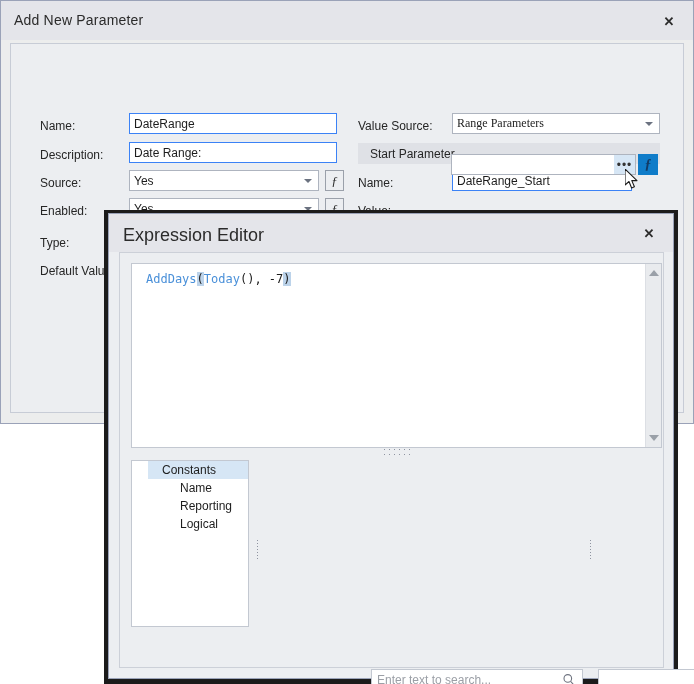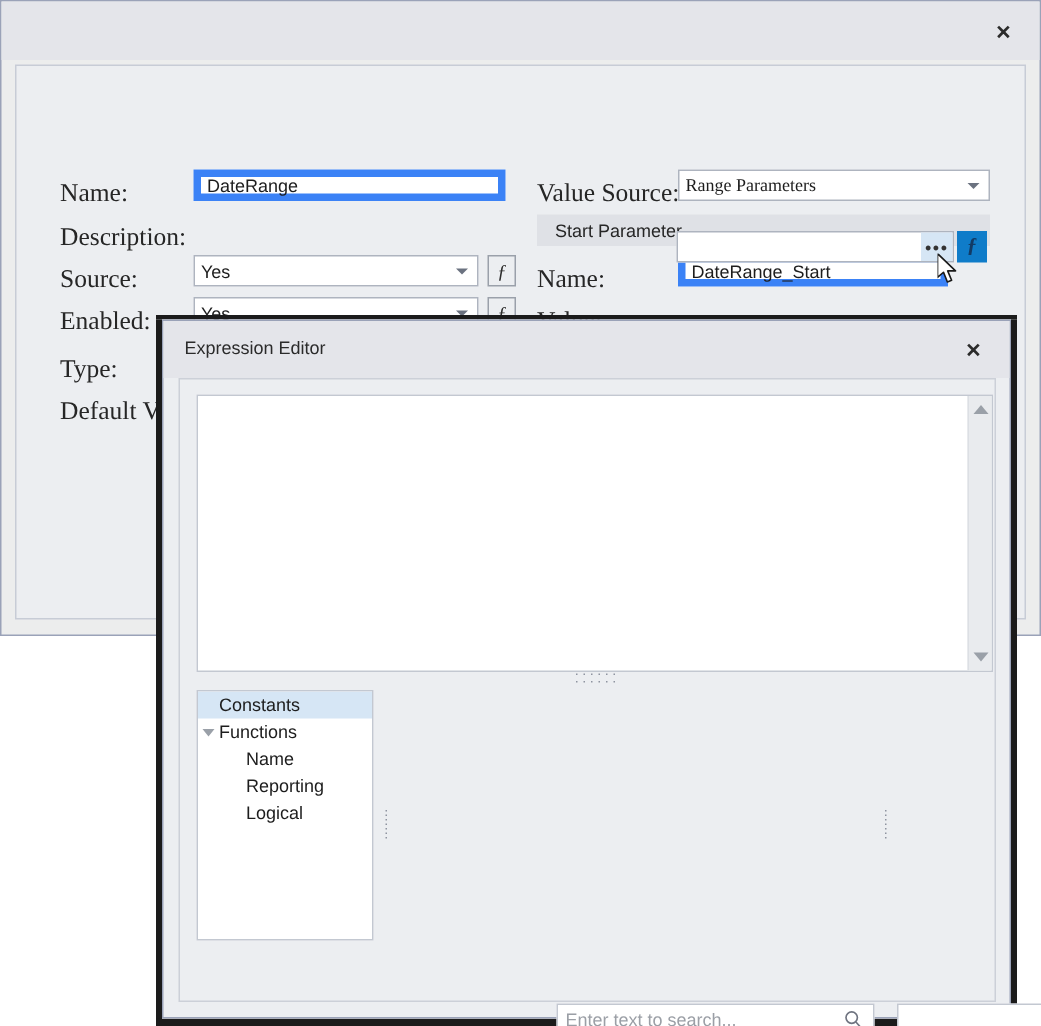--- a/index.html
+++ b/index.html
@@ -32,24 +32,24 @@
     display:flex;align-items:center;justify-content:center;
     font-size:13px;font-weight:bold;color:#2b2b2b;cursor:pointer;
     background:transparent;border:none;
   }
   #addParamBody{
     position:absolute;left:9px;top:42px;width:674px;height:370px;
     background:#eceef1;border:1px solid #c7ccd6;box-sizing:border-box;
   }
 
   .lbl{
-    position:absolute;font-size:17px;color:#262626;white-space:nowrap;font-family:Liberation Serif, serif;
+    position:absolute;font-size:12px;color:#262626;white-space:nowrap;
   }
   .txtbox{
-    position:absolute;background:#ffffff;border:5px solid #3b82f6;
+    position:absolute;background:#ffffff;border:1px solid #3b82f6;
     box-sizing:border-box;height:21px;
     font-size:12px;color:#1d1d1d;
     display:flex;align-items:center;padding-left:4px;
   }
   .combo{
     position:absolute;background:#ffffff;border:1px solid #aeb4bf;
     box-sizing:border-box;height:21px;
     font-size:12px;color:#1d1d1d;
     display:flex;align-items:center;padding-left:4px;
   }
@@ -107,21 +107,21 @@
   }
   #exprShadowL{position:absolute;left:104px;top:213px;width:4px;height:471px;background:#1b1b1b;}
   #exprShadowB{position:absolute;left:104px;top:679px;width:574px;height:5px;background:#1b1b1b;}
   #exprShadowR{position:absolute;left:674px;top:213px;width:4px;height:471px;background:#1b1b1b;}
   #exprShadowT{position:absolute;left:104px;top:210px;width:574px;height:3px;background:#1b1b1b;}
 
   #exprTitlebar{
     position:absolute;left:0;top:0;width:564px;height:38px;
     background:#e4e5ea;box-sizing:border-box;
   }
-  #exprTitle{position:absolute;left:14px;top:11px;font-size:12px;color:#2b2b2b;}
+  #exprTitle{position:absolute;left:14px;top:11px;font-size:18px;color:#2b2b2b;}
   #exprClose{
     position:absolute;right:11px;top:9px;width:26px;height:20px;
     display:flex;align-items:center;justify-content:center;
     font-size:13px;font-weight:bold;color:#2b2b2b;cursor:pointer;background:transparent;border:none;
   }
 
   #exprOuterPanel{
     position:absolute;left:10px;top:38px;width:545px;height:416px;
     border:1px solid #ccd0d8;background:#eceef1;box-sizing:border-box;
   }
@@ -163,21 +163,21 @@
   }
   .grip-v i{width:1px;height:1px;background:#8e93a0;display:block;margin:1px 1px;}
 
   
   #treePanel{
     position:absolute;left:22px;top:246px;width:118px;height:167px;
     background:#ffffff;border:1px solid #c3c8d1;box-sizing:border-box;overflow:hidden;
   }
   .tree-row{
     position:relative;height:18px;display:flex;align-items:center;
-    font-size:12px;color:#1d1d1d;cursor:pointer;
+    font-size:12px;color:#1d1d1d;cursor:pointer;margin-left:16px;
   }
   .tree-row.sel{background:#d6e6f5;}
   .tree-row .tw{
     width:14px;display:flex;align-items:center;justify-content:center;flex:0 0 14px;
   }
   .tw-tri{
     width:0;height:0;border-left:4px solid transparent;border-right:4px solid transparent;
     border-top:5px solid #9aa0a8;
   }
 
@@ -197,31 +197,35 @@
     position:absolute;left:489px;top:455px;width:170px;height:158px;
     background:#ffffff;border:1px solid #c3c8d1;box-sizing:border-box;
   }
 </style>
 </head>
 <body>
 
 <div id="addParamDialog">
 
   <div id="addParamTitlebar">
+    <div id="addParamTitle">Add New Parameter</div>
     <button id="addParamClose">✕</button>
   </div>
 
   <div id="addParamBody">
 
     <span class="lbl" style="left:29px;top:75px;">Name:</span>
     <div class="txtbox" style="left:118px;top:69px;width:208px;">
       <span>DateRange</span>
     </div>
 
     <span class="lbl" style="left:29px;top:104px;">Description:</span>
+    <div class="txtbox" style="left:118px;top:98px;width:208px;">
+      <span>Date Range:</span>
+    </div>
 
     <span class="lbl" style="left:29px;top:132px;">Source:</span>
     <div class="combo" style="left:118px;top:126px;width:190px;">
       <span>Yes</span>
       <span class="arrow"></span>
     </div>
     <div class="fxbtn" style="left:314px;top:126px;">
       <span>ƒ</span>
     </div>
 
@@ -289,20 +293,21 @@
 <div id="exprDialog">
 
   <div id="exprTitlebar">
     <div id="exprTitle">Expression Editor</div>
     <button id="exprClose">✕</button>
   </div>
 
   <div id="exprOuterPanel"></div>
 
   <div id="codeArea">
+    <div id="codeText"><span class="tok-fn">AddDays</span><span class="tok-hl">(</span><span class="tok-fn">Today</span><span class="tok-plain">(), -7</span><span class="tok-hl">)</span></div>
     <div class="vscroll">
       <span class="up"></span>
       <span class="dn"></span>
     </div>
   </div>
 
   <div class="grip-h" style="left:274px;top:234px;">
     <i></i>
       <i></i>
       <i></i>
@@ -314,26 +319,20 @@
       <i></i>
       <i></i>
       <i></i>
       <i></i>
   </div>
 
   <div id="treePanel">
       <div class="tree-row sel">
         <span class="tw" style="margin-left: 0px;"></span>
         <span>Constants</span>
-      </div>
-      <div class="tree-row">
-        <span class="tw" style="margin-left: 0px;">
-          <span class="tw-tri"></span>
-        </span>
-        <span>Functions</span>
       </div>
       <div class="tree-row">
         <span class="tw" style="margin-left: 18px;"></span>
         <span>Name</span>
       </div>
       <div class="tree-row">
         <span class="tw" style="margin-left: 18px;"></span>
         <span>Reporting</span>
       </div>
       <div class="tree-row">

